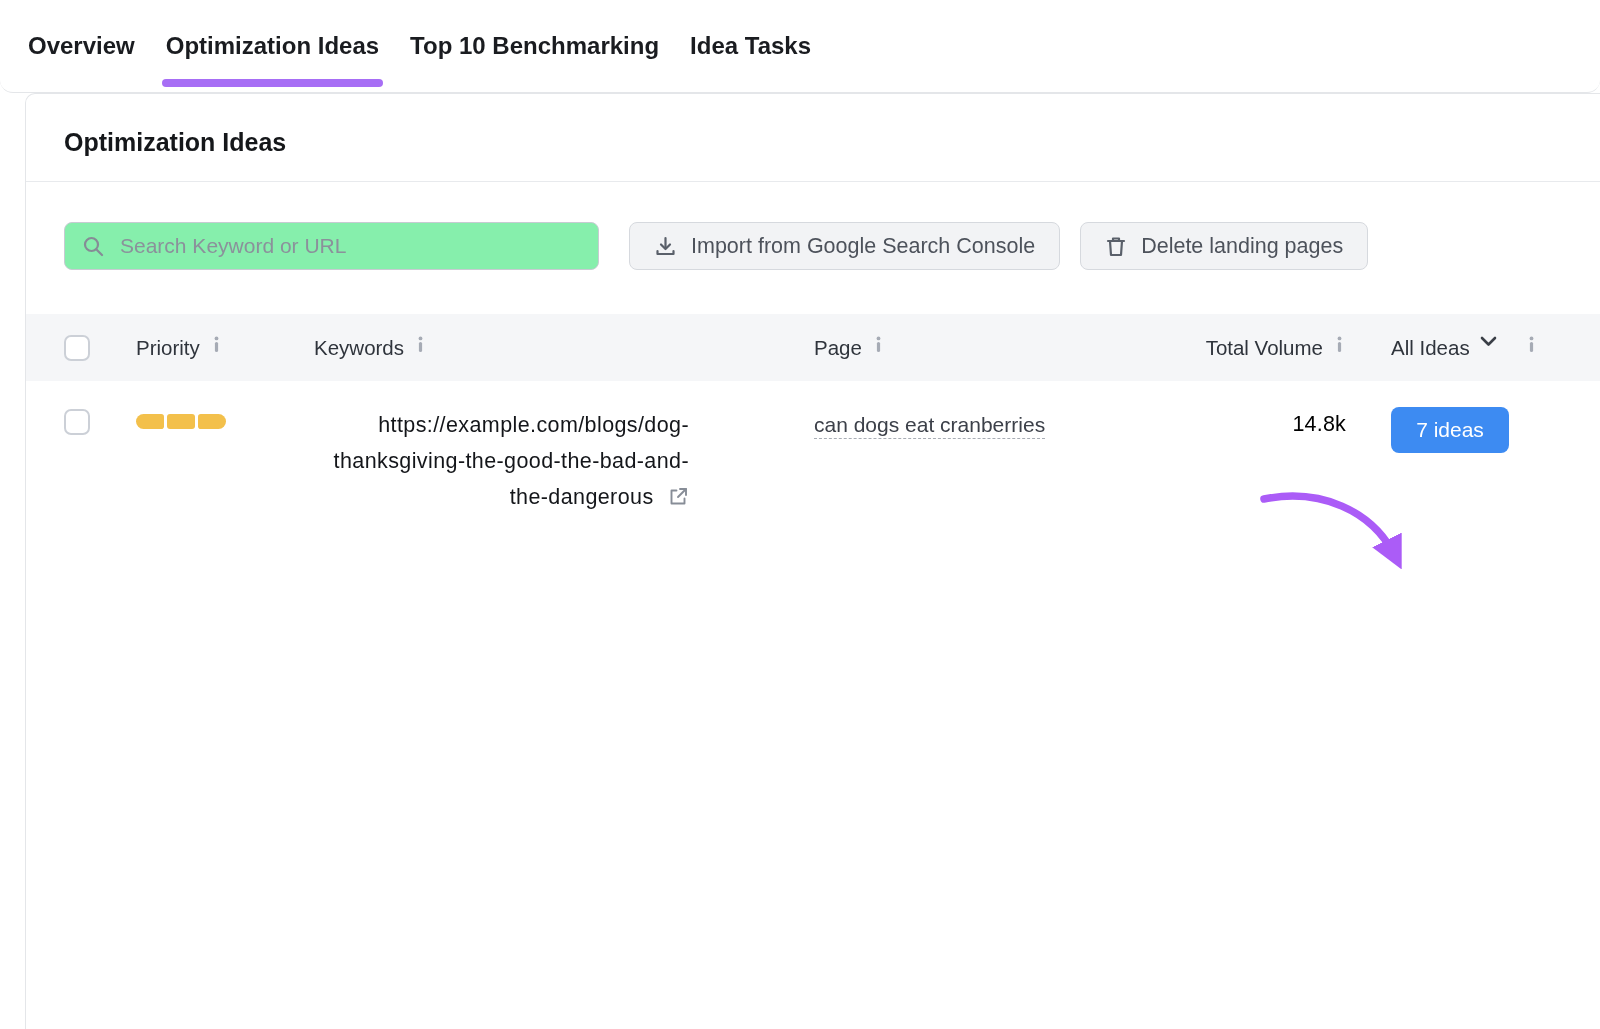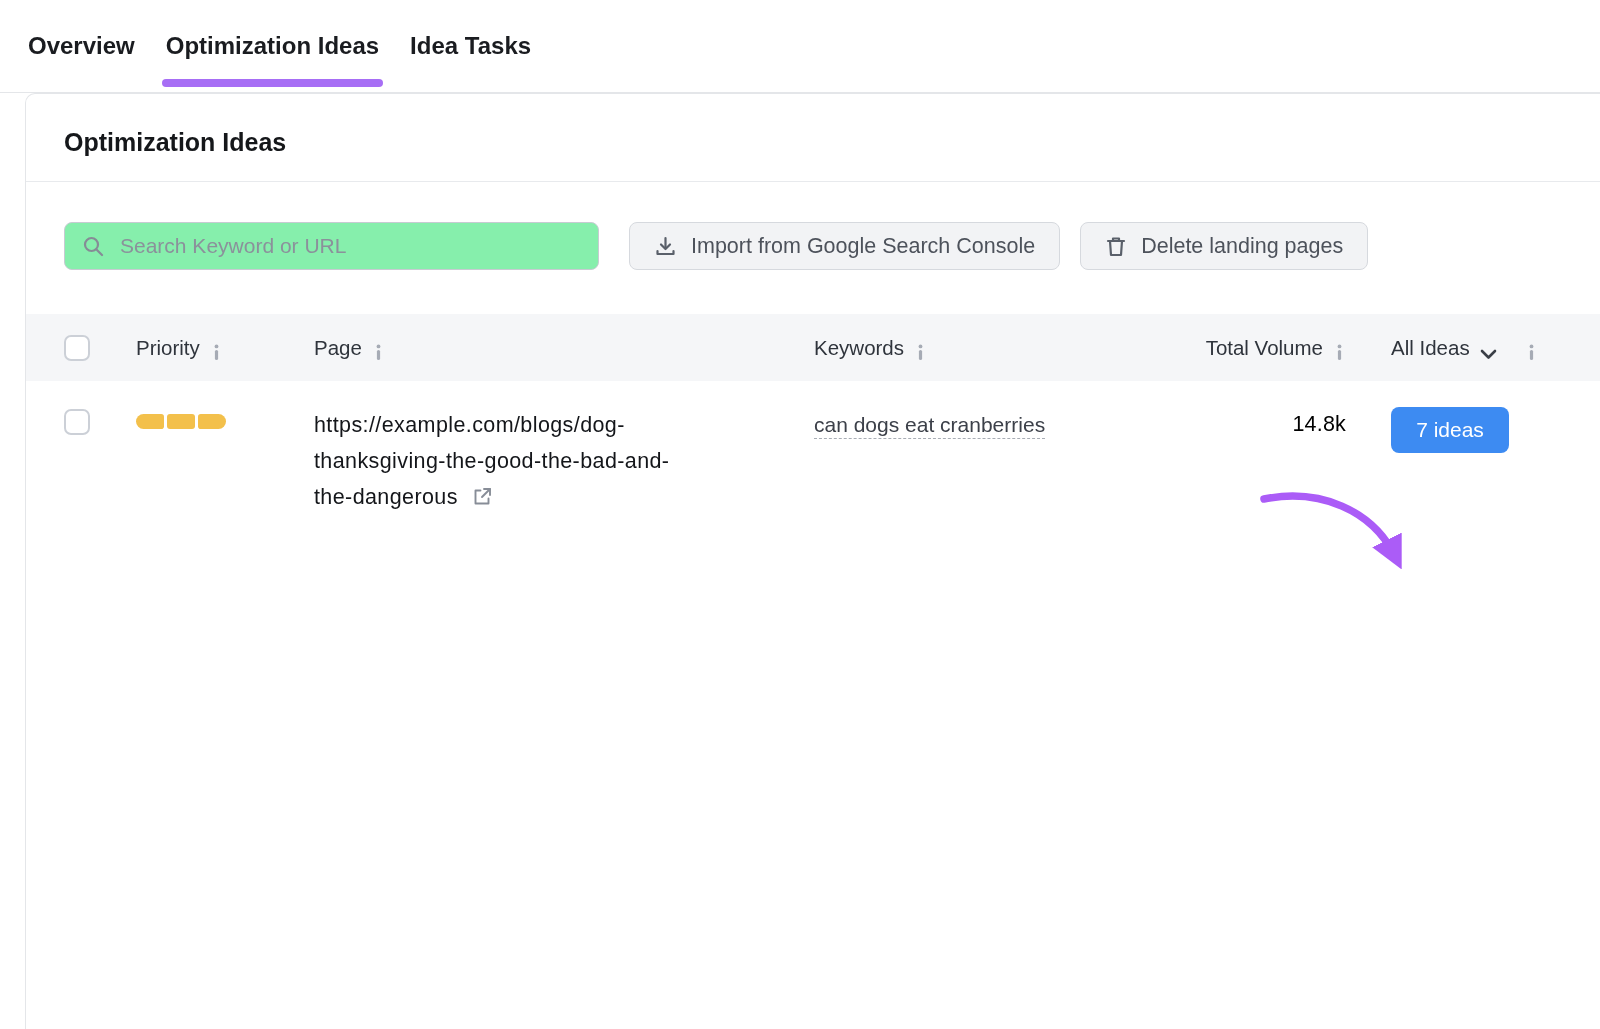--- a/index.html
+++ b/index.html
@@ -10,20 +10,21 @@
     color: #15171a;
   }
   .page { position: relative; width: 1600px; height: 1029px; overflow: hidden; }
 
   
   .tabbar {
     display: flex; align-items: center; gap: 31px;
     height: 92px; padding: 0 0 0 28px;
     border-bottom: 1px solid #e4e6e9;
     background: #fff;
+    border-radius: 13px;
   }
   .tab {
     position: relative; height: 100%;
     display: flex; align-items: center;
     font-size: 24px; font-weight: 700; color: #1a1c20;
     cursor: pointer; white-space: nowrap;
   }
   .tab .tab-underline {
     display: none;
     position: absolute; left: -4px; right: -4px; bottom: 5px;
@@ -77,21 +78,21 @@
 
   
   .thead, .row {
     display: grid;
     grid-template-columns: 110px 178px 500px 340px 192px 1fr;
   }
   .thead {
     background: #f5f6f8; height: 67px; align-items: center;
     font-size: 20.5px; color: #2f343c;
   }
-  .hcell { display: flex; align-items: flex-end; gap: 10px; }
+  .hcell { display: flex; align-items: flex-start; gap: 10px; }
   .hcell.cb { padding-left: 38px; }
   .hcell.vol { justify-content: flex-end; }
   .hcell.ideas { padding-left: 45px; }
 
   .row { align-items: start; padding: 26px 0 24px; }
 
   .cell.cb { padding-left: 38px; padding-top: 2px; }
   .checkbox {
     display: inline-block; width: 26px; height: 26px; box-sizing: border-box;
     border: 2px solid #ccd0d7; border-radius: 7px; background: #fff; cursor: pointer;
@@ -101,21 +102,21 @@
     display: block; width: 28px; height: 15px; background: #f3c04b; border-radius: 3px;
   }
   .priority i:first-child { border-top-left-radius: 8px; border-bottom-left-radius: 8px; }
   .priority i:last-child  { border-top-right-radius: 8px; border-bottom-right-radius: 8px; }
 
   .cell.page { max-width: 415px; padding-right: 30px; }
   .url {
     font-size: 21.5px; line-height: 36px; color: #14161a; letter-spacing: 0.4px;
     word-break: normal;
   }
-  .cell.page .inner { max-width: 375px; }
+  .cell.page .inner { max-width: 375px; text-align: right; }
   .ext-icon { display: inline-block; vertical-align: -3px; margin-left: 10px; cursor: pointer; }
 
   .cell.kw { max-width: 262px; }
   .kwlink {
     font-size: 21px; line-height: 36px; color: #3c4049; cursor: pointer;
     text-decoration: underline; text-decoration-style: dashed;
     text-decoration-color: #a8adb5; text-decoration-thickness: 1px;
     text-underline-offset: 6px;
   }
 
@@ -141,20 +142,24 @@
 <div class="page">
 
   <nav class="tabbar">
     <div class="tab">
       <span>Overview</span>
 
     </div>
     <div class="tab active">
       <span>Optimization Ideas</span>
       <span class="tab-underline"></span>
+    </div>
+    <div class="tab">
+      <span>Top 10 Benchmarking</span>
+
     </div>
     <div class="tab">
       <span>Idea Tasks</span>
 
     </div>
   </nav>
 
   <section class="card">
 
     <h1 class="card-title">Optimization Ideas</h1>
@@ -193,28 +198,28 @@
         <span class="checkbox"></span>
       </div>
       <div class="hcell">
         <span>Priority</span>
         <svg class="info-icon" width="13" height="16" viewBox="0 0 13 16">
             <circle cx="6.5" cy="2.4" r="1.9" fill="#a6abb5"></circle>
             <rect x="4.9" y="6" width="3.2" height="10" rx="1.6" fill="#a6abb5"></rect>
           </svg>
       </div>
       <div class="hcell">
+        <span>Keywords</span>
+        <svg class="info-icon" width="13" height="16" viewBox="0 0 13 16">
+            <circle cx="6.5" cy="2.4" r="1.9" fill="#a6abb5"></circle>
+            <rect x="4.9" y="6" width="3.2" height="10" rx="1.6" fill="#a6abb5"></rect>
+          </svg>
+      </div>
+      <div class="hcell">
         <span>Page</span>
-        <svg class="info-icon" width="13" height="16" viewBox="0 0 13 16">
-            <circle cx="6.5" cy="2.4" r="1.9" fill="#a6abb5"></circle>
-            <rect x="4.9" y="6" width="3.2" height="10" rx="1.6" fill="#a6abb5"></rect>
-          </svg>
-      </div>
-      <div class="hcell">
-        <span>Keywords</span>
         <svg class="info-icon" width="13" height="16" viewBox="0 0 13 16">
             <circle cx="6.5" cy="2.4" r="1.9" fill="#a6abb5"></circle>
             <rect x="4.9" y="6" width="3.2" height="10" rx="1.6" fill="#a6abb5"></rect>
           </svg>
       </div>
       <div class="hcell vol">
         <span>Total Volume</span>
         <svg class="info-icon" width="13" height="16" viewBox="0 0 13 16">
             <circle cx="6.5" cy="2.4" r="1.9" fill="#a6abb5"></circle>
             <rect x="4.9" y="6" width="3.2" height="10" rx="1.6" fill="#a6abb5"></rect>

